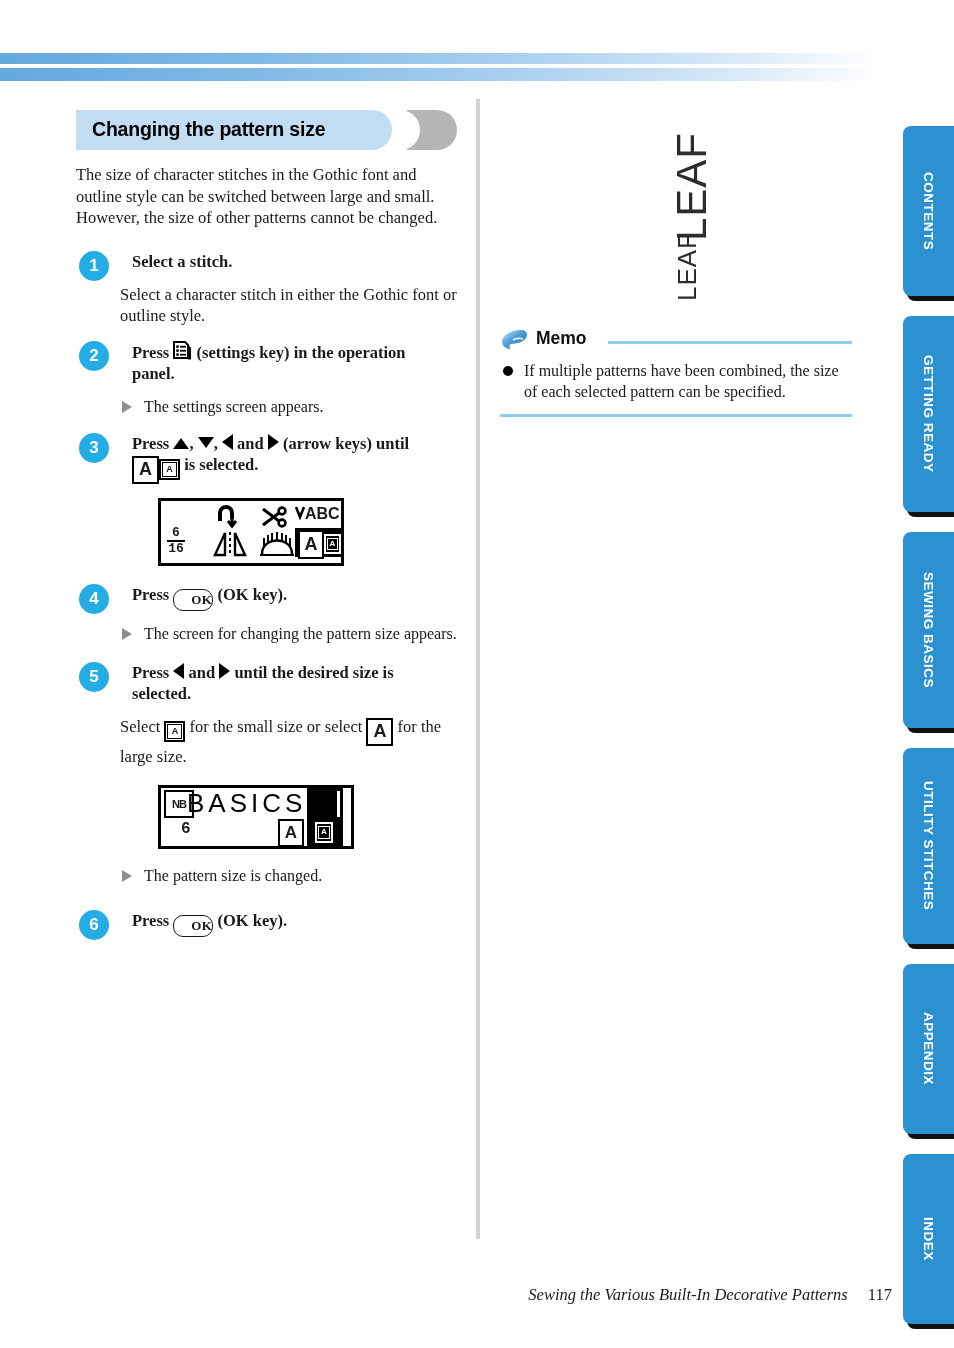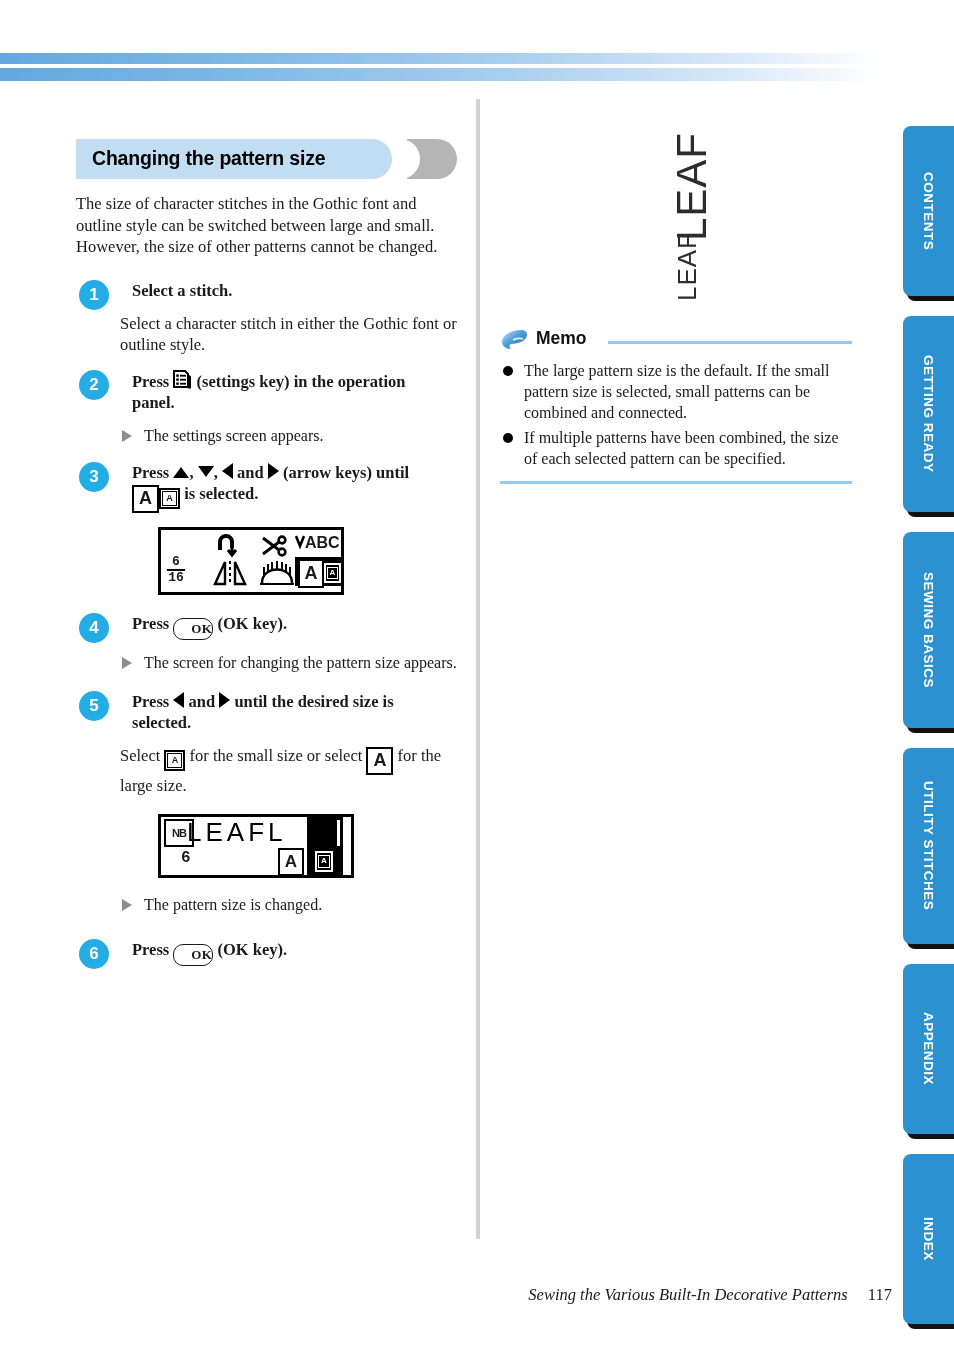--- a/index.html
+++ b/index.html
@@ -56,21 +56,20 @@
     left: 76px;
     top: 110px;
     width: 382px;
   }
 
   
   #section-title-wrap {
     position: relative;
     height: 42px;
     margin-bottom: 12px;
-    margin-top: 29px;
   }
   #title-pill {
     position: absolute;
     left: 0;
     top: 0;
     width: 316px;
     height: 40px;
     background: #c2dcf2;
     border-radius: 0 20px 20px 0;
   }
@@ -565,21 +564,21 @@
 
       <div class="lcd" id="lcd-size" style="margin-top:18px;">
 
         <div class="inv-panel" style="left:146px; top:0px; width:36px; height:58px;"></div>
 
         <div style="position:absolute;left:3px;top:2px;width:26px;height:24px;border:2px solid #000;background:#fff;display:flex;align-items:center;justify-content:center;font-family:'Liberation Sans',sans-serif;font-weight:bold;font-size:11px;letter-spacing:-1px;">
           <span>NB</span>
         </div>
 
         <div style="position:absolute;left:26px;top:1px;font-family:'Liberation Sans',sans-serif;font-weight:300;font-size:26px;line-height:28px;letter-spacing:4px;color:#000;">
-          <span>LEAFL</span>
+          <span>BASICS</span>
         </div>
 
         <div style="position:absolute;left:176px;top:3px;width:3px;height:26px;background:#fff;"></div>
 
         <div style="position:absolute;left:20px;top:32px;font-family:'Liberation Mono',monospace;font-weight:bold;font-size:16px;">
           <span>6</span>
         </div>
 
         <div class="sel-box" style="left:117px; top:31px; width:22px; height:24px; display:flex; align-items:center; justify-content:center; font-family:'Liberation Sans',sans-serif; font-weight:bold; font-size:17px;">
           <span>A</span>
@@ -626,24 +625,20 @@
             </defs>
             <path d="M21 2 C10 2, 2 8, 2 14 C2 18, 6 21, 11 21 C9 19, 9 17, 11 16 C19 16, 27 12, 27 7 C27 4, 25 2, 21 2 Z" fill="url(#mg)"></path>
             <path d="M13 12 C16 10, 21 10, 23 11" fill="none" stroke="#ffffff" stroke-width="1.6" opacity="0.85"></path>
           </svg>
         </span>
         <span id="memo-label">Memo</span>
         <span id="memo-rule"></span>
       </div>
       <div class="memo-item">
         <span class="memo-bullet"></span>
-        <span>The large pattern size is the default. If the small pattern size is selected, small patterns can be combined and connected.</span>
-      </div>
-      <div class="memo-item">
-        <span class="memo-bullet"></span>
         <span>If multiple patterns have been combined, the size of each selected pattern can be specified.</span>
       </div>
       <div id="memo-bottom-rule"></div>
     </div>
 
   </div>
 
   <div id="side-tabs">
     <div class="side-tab" style="height:170px;">
       <span>CONTENTS</span>

